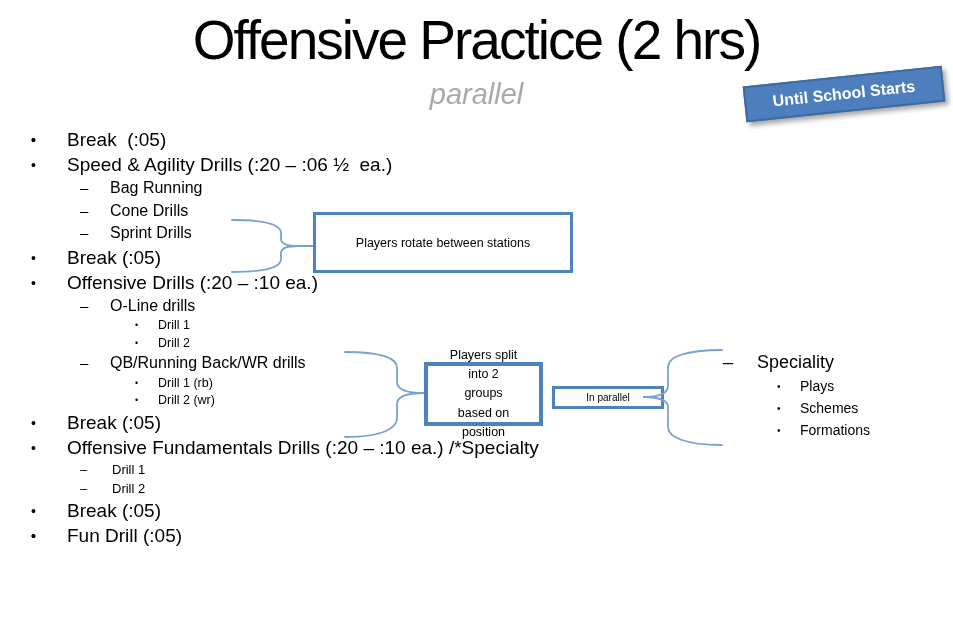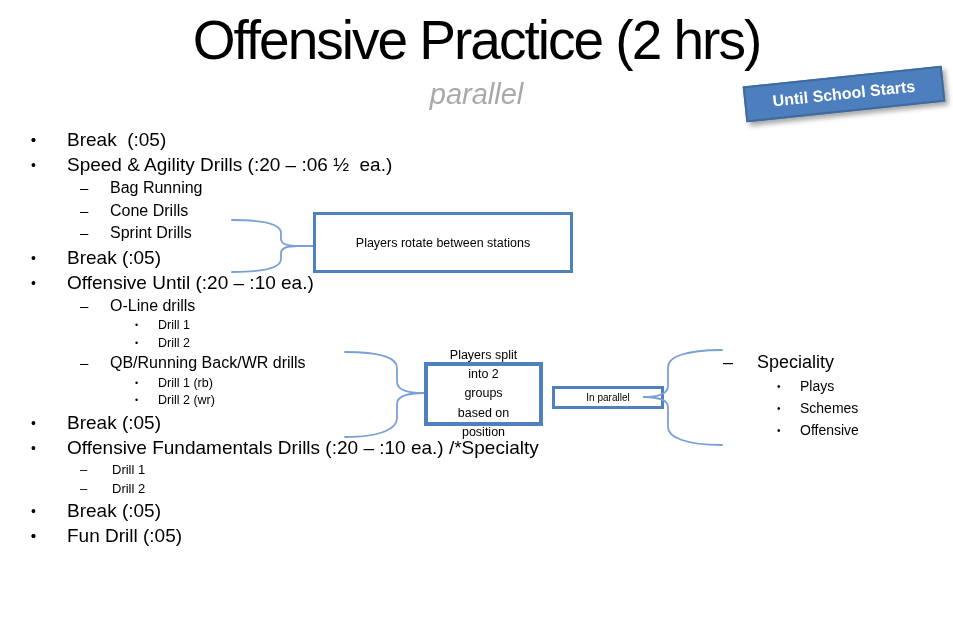--- a/index.html
+++ b/index.html
@@ -65,21 +65,21 @@
   <div class="banner">Until School Starts</div>
 
   <div class="agenda">
       <div class="li l1"><span class="marker">•</span></div>
       <div class="li l1"><span class="marker">•</span><span class="txt">Break  (:05)</span></div>
       <div class="li l1"><span class="marker">•</span><span class="txt">Speed &amp; Agility Drills (:20 – :06 ½  ea.)</span></div>
       <div class="li l2"><span class="marker">–</span><span class="txt">Bag Running</span></div>
       <div class="li l2"><span class="marker">–</span><span class="txt">Cone Drills</span></div>
       <div class="li l2"><span class="marker">–</span><span class="txt">Sprint Drills</span></div>
       <div class="li l1"><span class="marker">•</span><span class="txt">Break (:05)</span></div>
-      <div class="li l1"><span class="marker">•</span><span class="txt">Offensive Until (:20 – :10 ea.)</span></div>
+      <div class="li l1"><span class="marker">•</span><span class="txt">Offensive Drills (:20 – :10 ea.)</span></div>
       <div class="li l2"><span class="marker">–</span><span class="txt">O-Line drills</span></div>
       <div class="li l3"><span class="marker">•</span><span class="txt">Drill 1</span></div>
       <div class="li l3"><span class="marker">•</span><span class="txt">Drill 2</span></div>
       <div class="li l2"><span class="marker">–</span><span class="txt">QB/Running Back/WR drills</span></div>
       <div class="li l3"><span class="marker">•</span><span class="txt">Drill 1 (rb)</span></div>
       <div class="li l3"><span class="marker">•</span><span class="txt">Drill 2 (wr)</span></div>
       <div class="li l1"><span class="marker">•</span><span class="txt">Break (:05)</span></div>
       <div class="li l1"><span class="marker">•</span><span class="txt">Offensive Fundamentals Drills (:20 – :10 ea.) /*Specialty</span></div>
       <div class="li l2s"><span class="marker">–</span><span class="txt">Drill 1</span></div>
       <div class="li l2s"><span class="marker">–</span><span class="txt">Drill 2</span></div>
@@ -105,17 +105,17 @@
   </svg>
 
   <div class="spec">
     <div class="head">
       <span class="marker">–</span>
       <span class="txt">Speciality</span>
     </div>
     <div>
         <div class="item"><span class="marker">•</span><span class="txt">Plays</span></div>
         <div class="item"><span class="marker">•</span><span class="txt">Schemes</span></div>
-        <div class="item"><span class="marker">•</span><span class="txt">Offensive</span></div>
+        <div class="item"><span class="marker">•</span><span class="txt">Formations</span></div>
       </div>
   </div>
 
 </div>
 
 </body></html>

